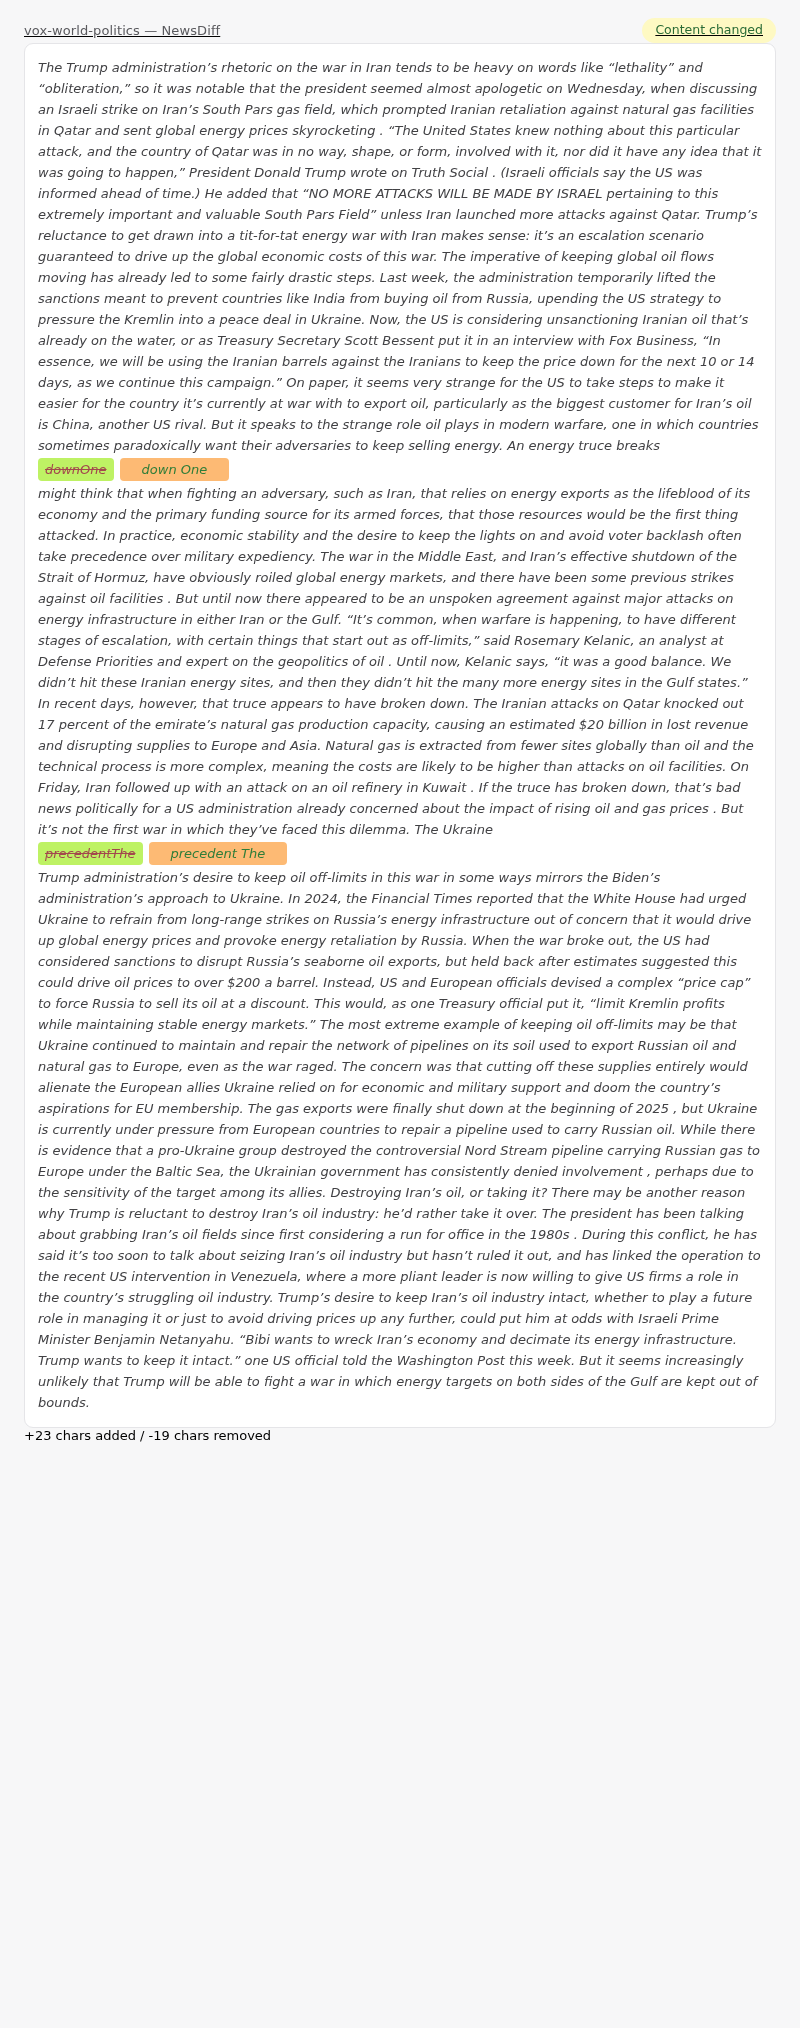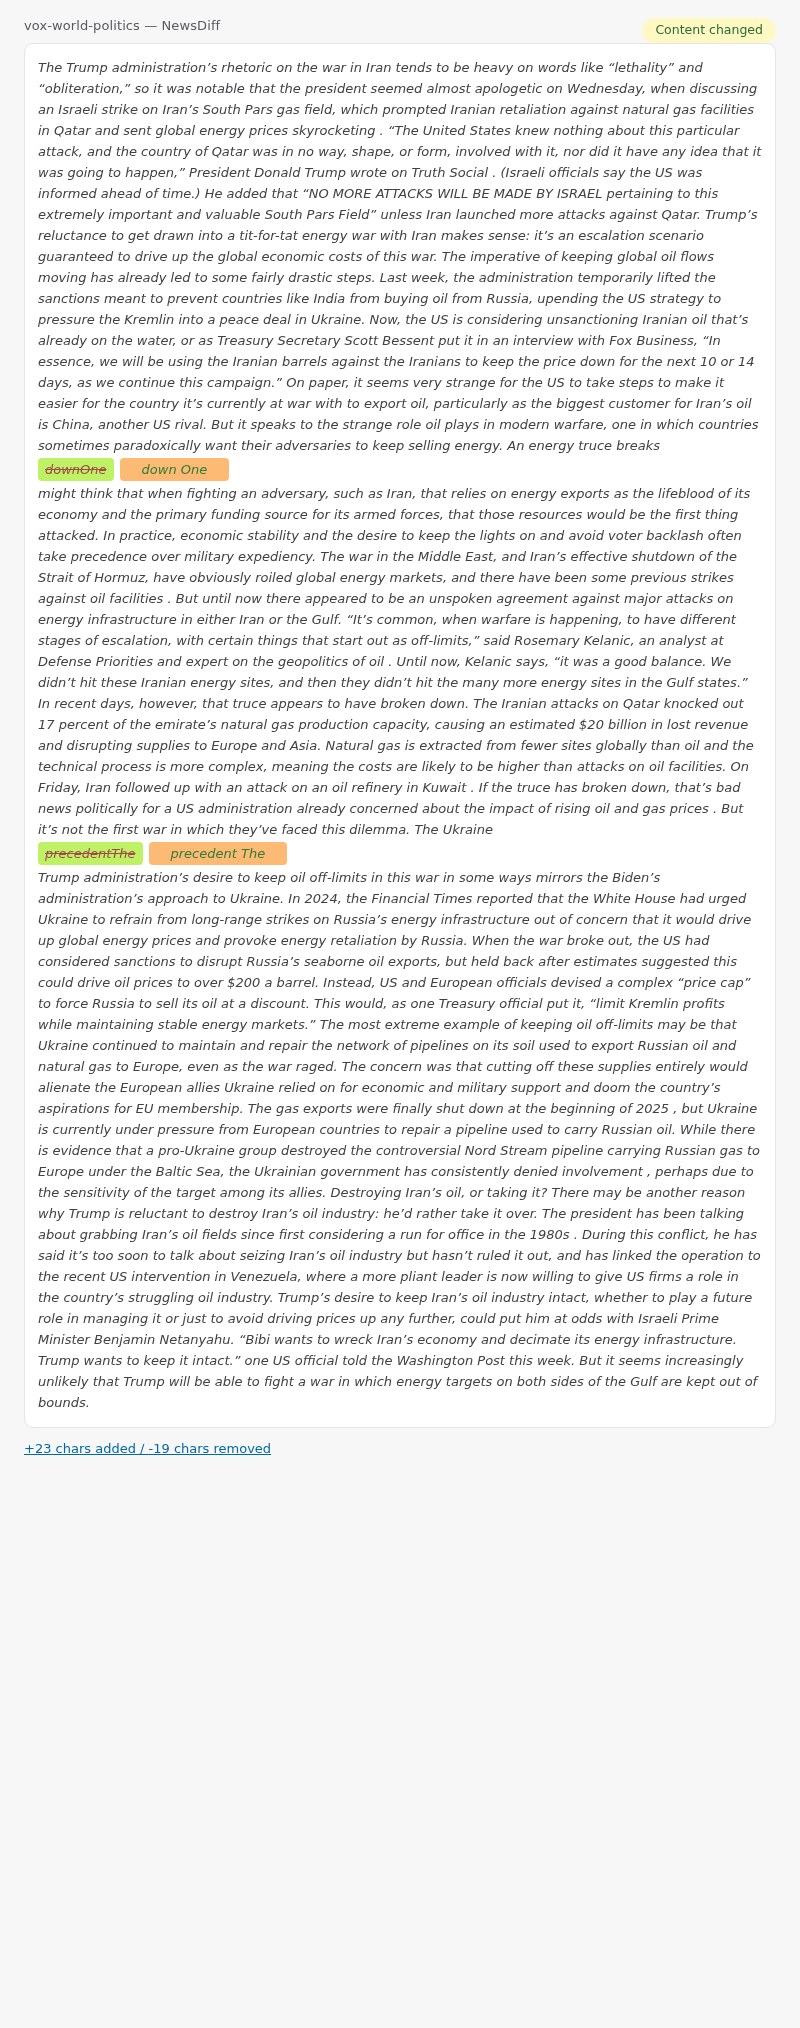--- a/index.html
+++ b/index.html
@@ -10,20 +10,22 @@
     min-height: 2028px;
     background: #f7f7f8;
     font-family: "DejaVu Sans", "Liberation Sans", sans-serif;
   }
   .wrap {
     padding: 18px 24px 0 24px;
   }
   .header-row {
     display: flex;
     justify-content: space-between;
+    align-items: center;
+    text-decoration: underline;
   }
   .source {
     font-size: 13px;
     color: #5a5a5e;
     letter-spacing: 0.1px;
   }
   .badge {
     background: #fef9c3;
     color: #2a6b36;
     font-size: 12.5px;
@@ -63,23 +65,21 @@
   .diff-added {
     display: inline-block;
     background: #fdba74;
     color: #2f7d38;
     padding: 1px 22px;
     border-radius: 4px;
     margin: 2px 0;
   }
   .footer {
     font-size: 13px;
-    color: #0369a1;
-    margin-top: 13px;
-    text-decoration: underline;
+    color: #000000;
   }
 </style>
 </head>
 <body>
 
 <div class="wrap">
 
   <div class="header-row">
     <span class="source">vox-world-politics — NewsDiff</span>
     <span class="badge">Content changed</span>

